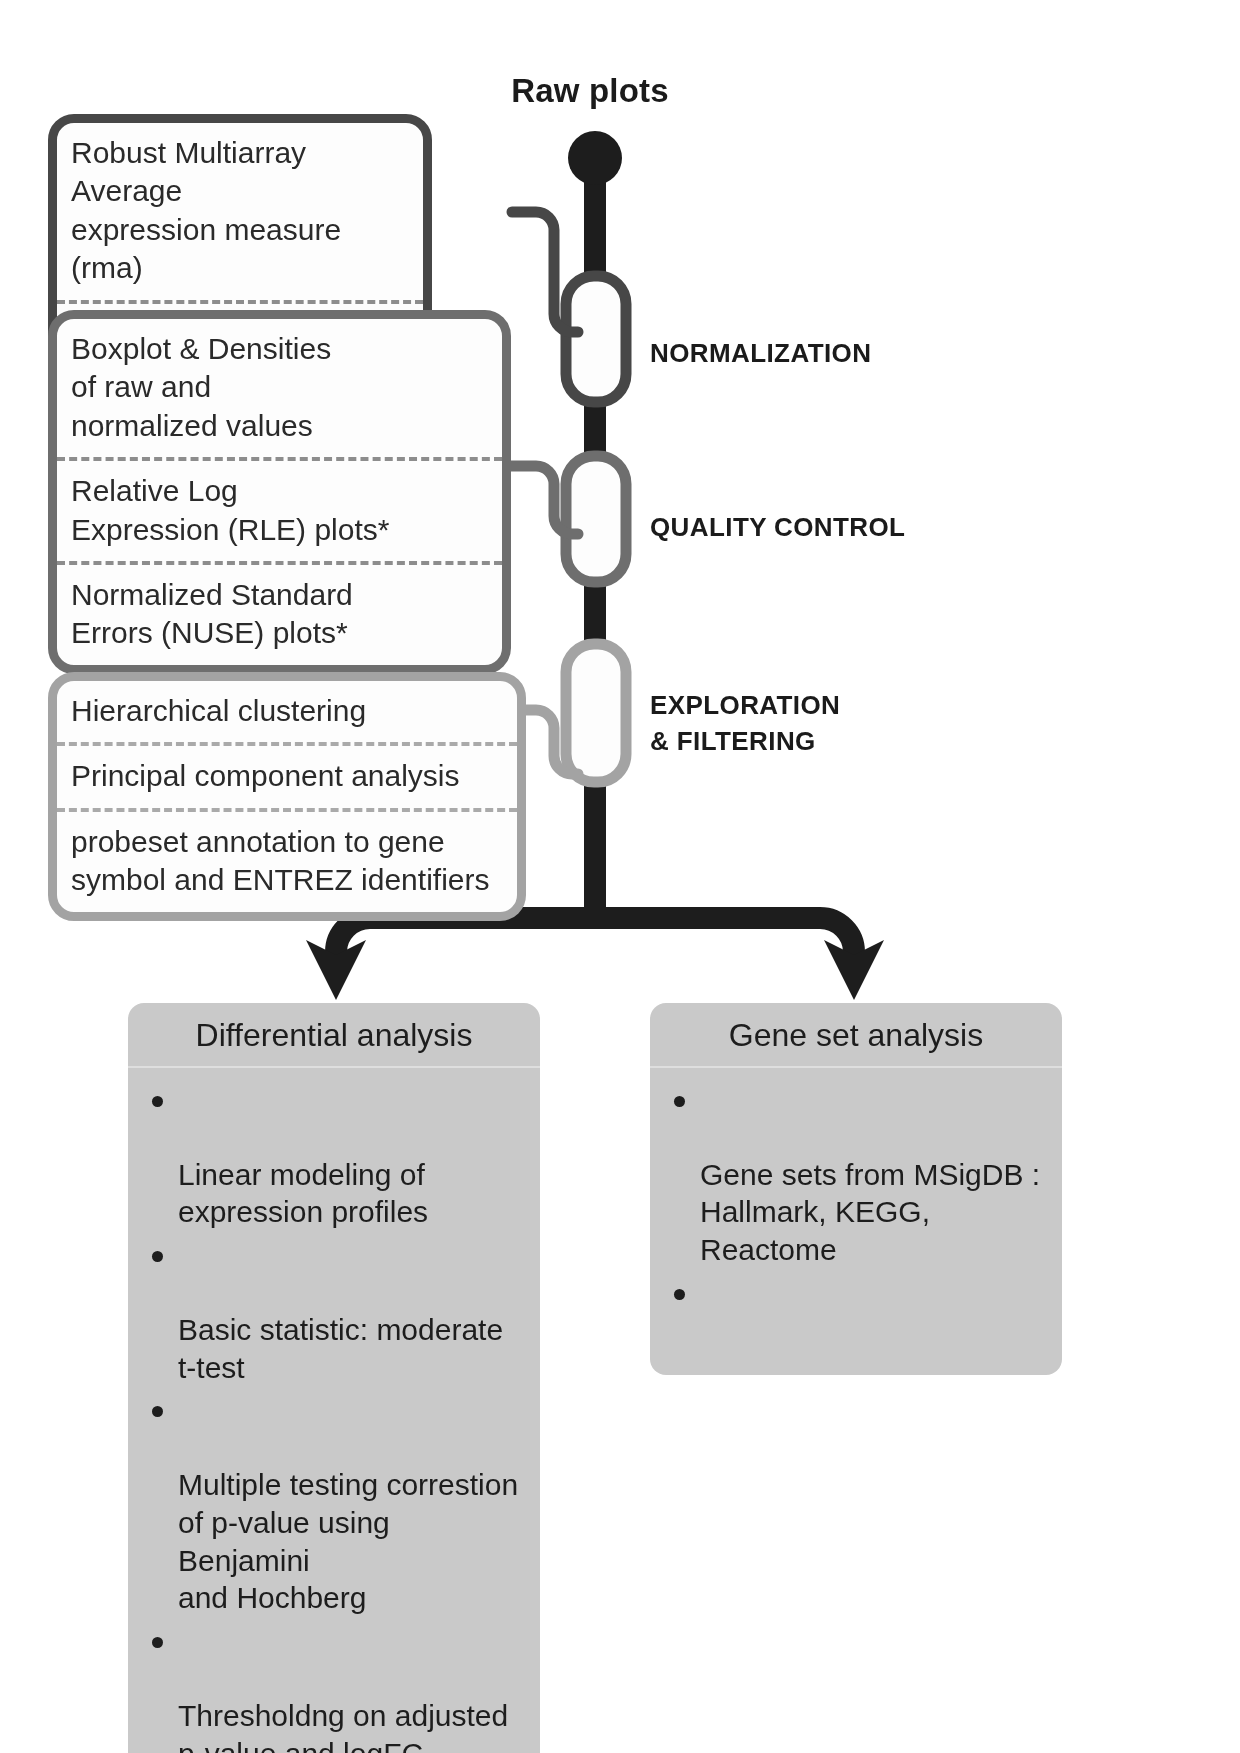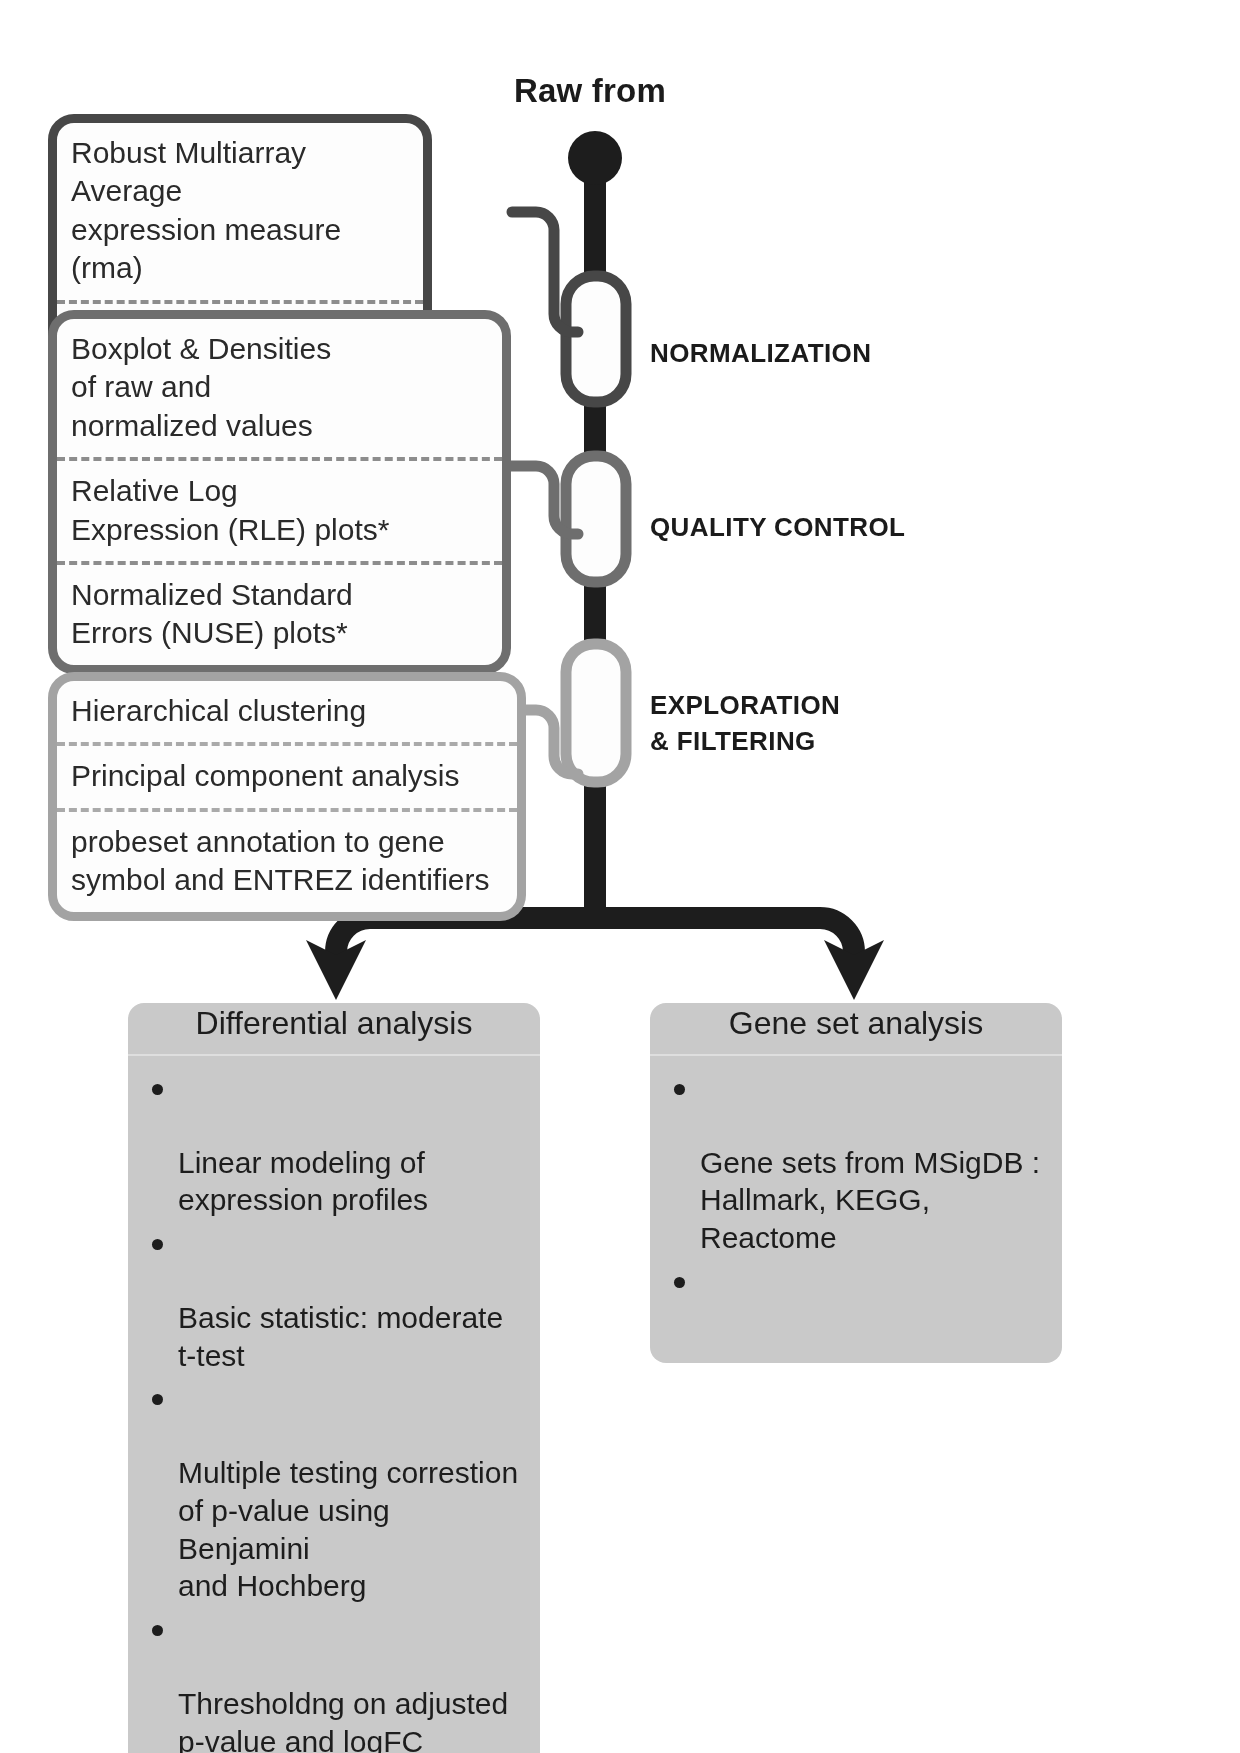--- a/index.html
+++ b/index.html
@@ -86,21 +86,21 @@
     position: absolute;
     background: #c9c9c9;
     border-radius: 16px;
     box-sizing: border-box;
     overflow: hidden;
   }
   .panel-title {
     font-size: 32px;
     color: #1d1d1d;
     text-align: center;
-    padding: 2px 10px 12px 10px;
+    padding: 14px 10px 12px 10px;
     border-bottom: 2px solid #dedede;
   }
   .panel-list {
     margin: 0;
     padding: 12px 18px 22px 18px;
     list-style: none;
   }
   .panel-list li {
     position: relative;
     font-size: 30px;
@@ -144,21 +144,21 @@
     <rect x="566" y="644" width="60" height="138" rx="28" ry="28" fill="#fdfdfd" stroke="#a3a3a3" stroke-width="11"></rect>
     <path d="M 520 710 h 16 a 18 18 0 0 1 18 18 v 28 a 18 18 0 0 0 18 18 h 6" stroke="#a3a3a3" stroke-width="11" fill="none" stroke-linecap="round" stroke-linejoin="round"></path>
 
     <path d="M 595 905 L 595 918 a 0 0 0 0 0 0 0 L 370 918 a 34 34 0 0 0 -34 34 L 336 962" stroke="#1d1d1d" stroke-width="22" fill="none" stroke-linejoin="round"></path>
     <polygon points="336,1000 306,940 336,955 366,940" fill="#1d1d1d"></polygon>
 
     <path d="M 595 918 L 820 918 a 34 34 0 0 1 34 34 L 854 962" stroke="#1d1d1d" stroke-width="22" fill="none" stroke-linejoin="round"></path>
     <polygon points="854,1000 824,940 854,955 884,940" fill="#1d1d1d"></polygon>
   </svg>
 
-  <div class="raw-title">Raw from</div>
+  <div class="raw-title">Raw plots</div>
 
   <div class="stage-label" id="stage-label-normalization">NORMALIZATION</div>
 
   <div class="stage-label" id="stage-label-quality">QUALITY CONTROL</div>
 
   <div class="stage-label" id="stage-label-exploration" style="white-space: pre-line;">EXPLORATION
 &amp; FILTERING</div>
 
   <div class="detail-card tier-dark" id="card-normalization">
     <div class="detail-row">Robust Multiarray Average

